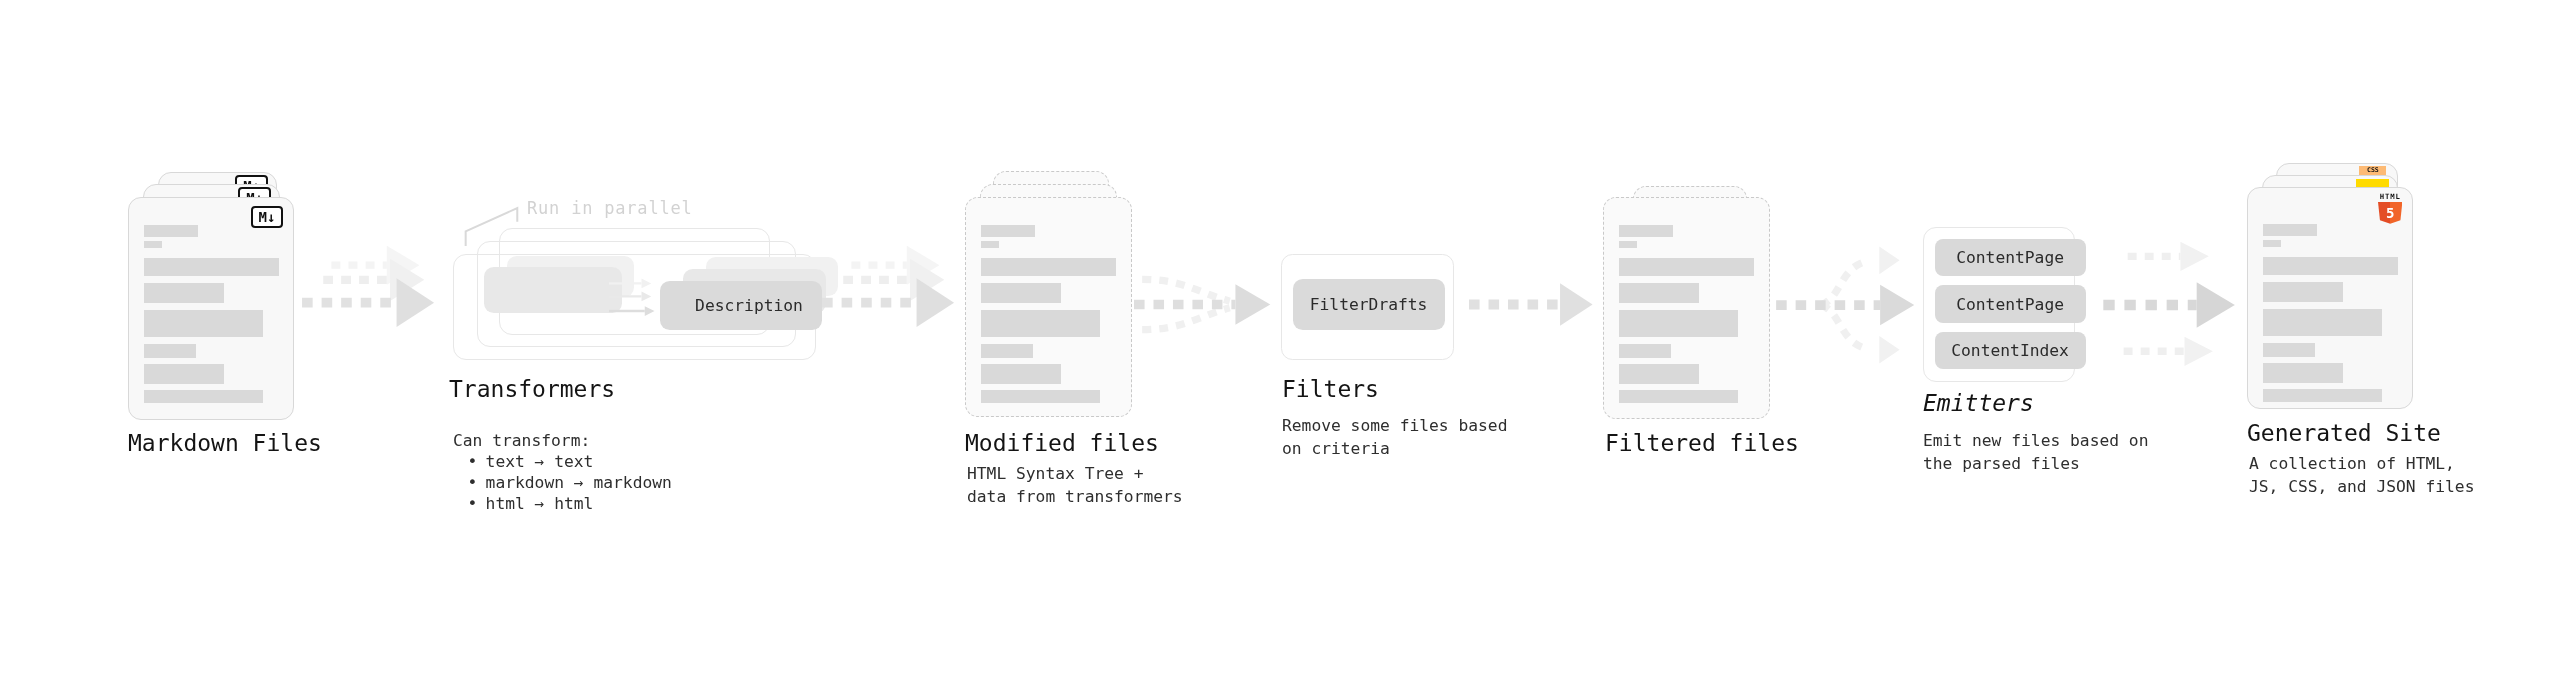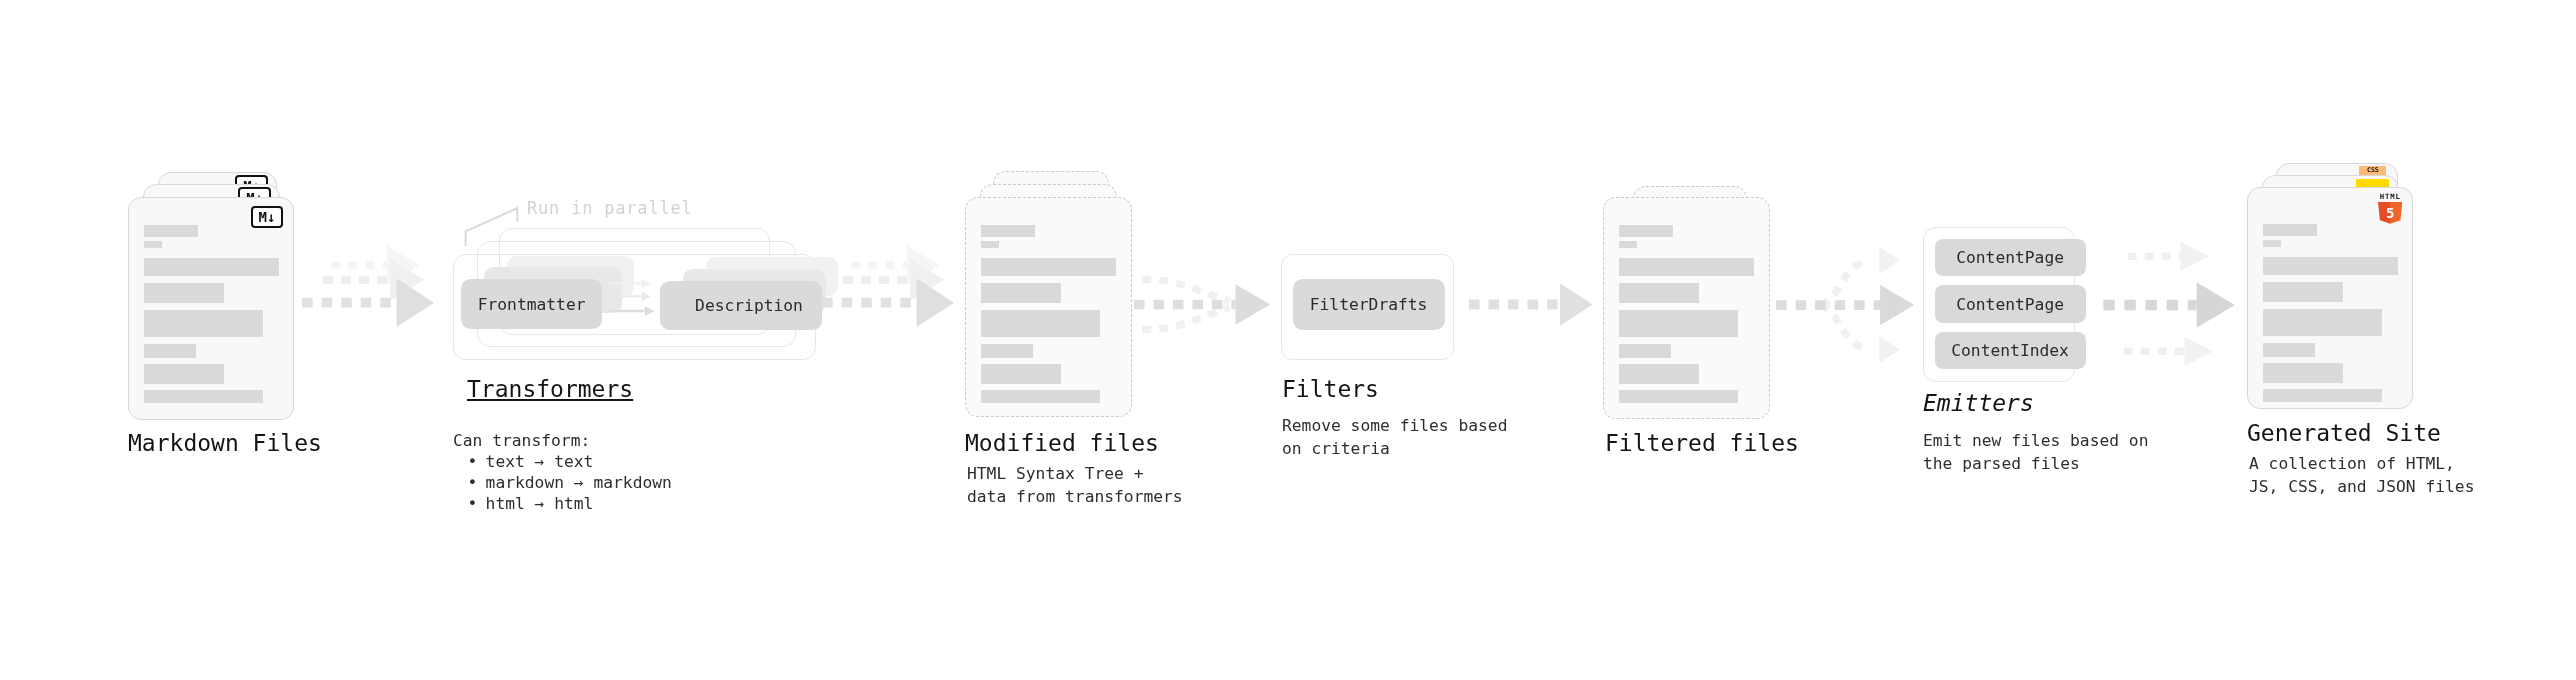--- a/index.html
+++ b/index.html
@@ -96,23 +96,20 @@
     <polygon points="116,42 162,72 116,102" fill="#dfdfdf"></polygon>
   </svg>
 
   <div class="abs" style="left:453px;top:228px;width:382px;height:138px;">
     <div class="panel" style="left:46px;top:0px;width:271px;height:107px;"></div>
     <div class="panel" style="left:23.6px;top:13px;width:319px;height:106px;"></div>
     <div class="panel" style="left:0px;top:26px;width:363px;height:106px;"></div>
 
     <div class="chip echo2" style="left:54px;top:28px;width:127px;height:41px;"></div>
     <div class="chip echo1" style="left:31px;top:39px;width:138px;height:46px;"></div>
-    <div class="chip" style="left:8.1px;top:51px;width:141px;height:50px;">
-      <span>Frontmatter</span>
-    </div>
 
     <div class="chip echo2" style="left:253px;top:29px;width:132px;height:39px;"></div>
     <div class="chip echo1" style="left:230px;top:41px;width:143px;height:44px;"></div>
     <div class="chip" style="left:207px;top:53px;width:146px;height:49px;padding-left:16px;">
       <span>Description</span>
     </div>
 
     <svg class="abs" style="left:156px;top:47px;" width="52" height="46" viewBox="0 0 64 56">
       <g>
           <line x1="0" y1="10" x2="40" y2="10" stroke="#f1f1f1" stroke-width="3"></line>
@@ -127,21 +124,21 @@
           <polygon points="44,38 56,44 44,50" fill="#dddddd"></polygon>
         </g>
     </svg>
   </div>
 
   <div class="note" style="left:527px;top:198px;">Run in parallel</div>
   <svg class="abs" style="left:459px;top:200px;" width="73" height="50" viewBox="0 0 90 62">
     <polyline points="72,27 72,10 8,39 8,57" fill="none" stroke="#d9d9d9" stroke-width="2.5"></polyline>
   </svg>
 
-  <div class="title" style="left:467px;top:376px;text-decoration:underline;">Transformers</div>
+  <div class="title" style="left:449px;top:376px;">Transformers</div>
   <div class="bullets" style="left:453px;top:413px;">
     <div>Can transform:</div>
     <div class="row"><span class="dot">•</span><span>text → text</span></div>
     <div class="row"><span class="dot">•</span><span>markdown → markdown</span></div>
     <div class="row"><span class="dot">•</span><span>html → html</span></div>
   </div>
 
   <svg class="abs" style="left:822px;top:244px;" width="137" height="88" viewBox="0 0 168 108">
     <line x1="36" y1="26" x2="104" y2="26" stroke="#f4f4f4" stroke-width="9" stroke-dasharray="11 10"></line>
     <polygon points="104,2 144,26 104,50" fill="#f5f5f5"></polygon>

